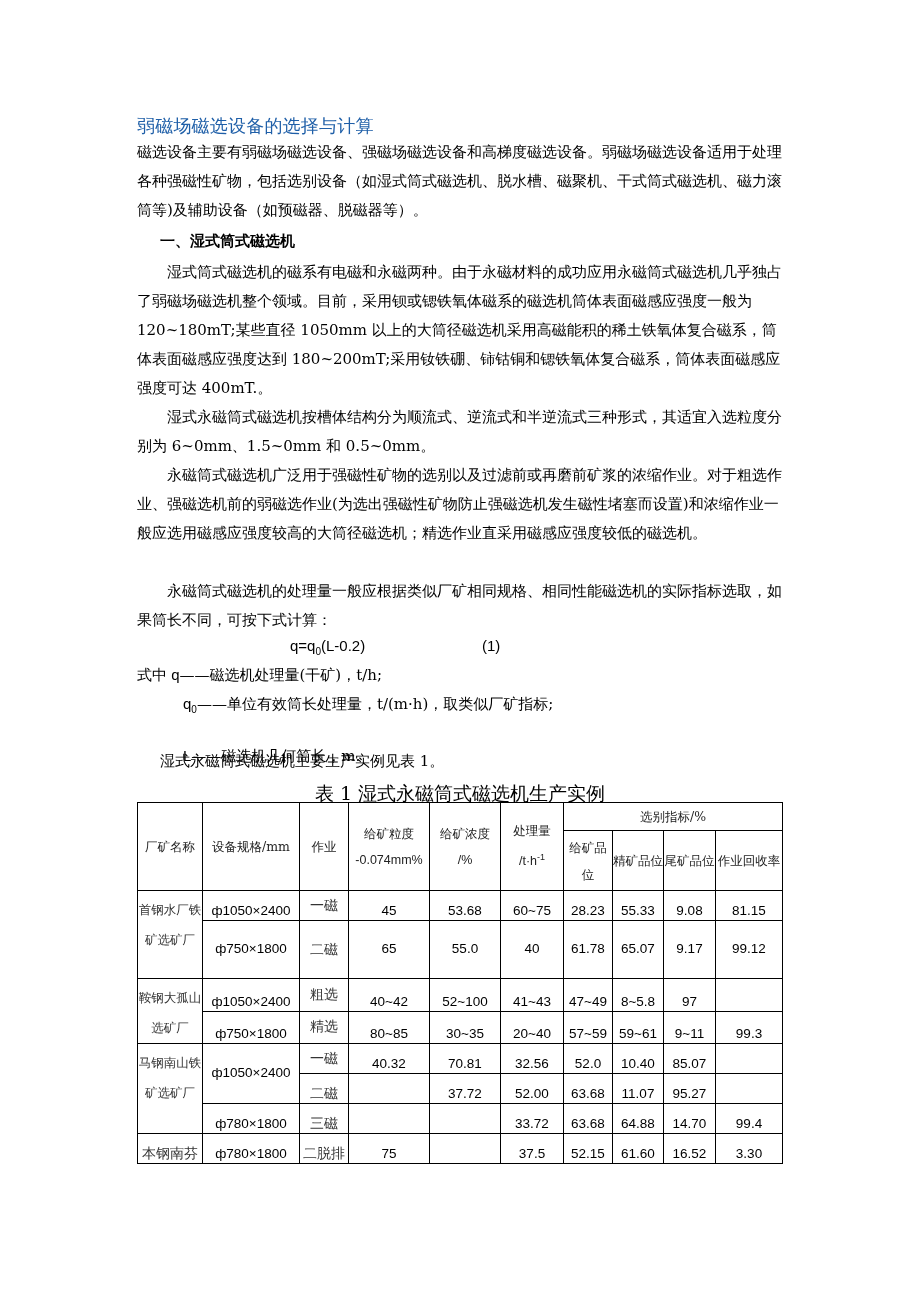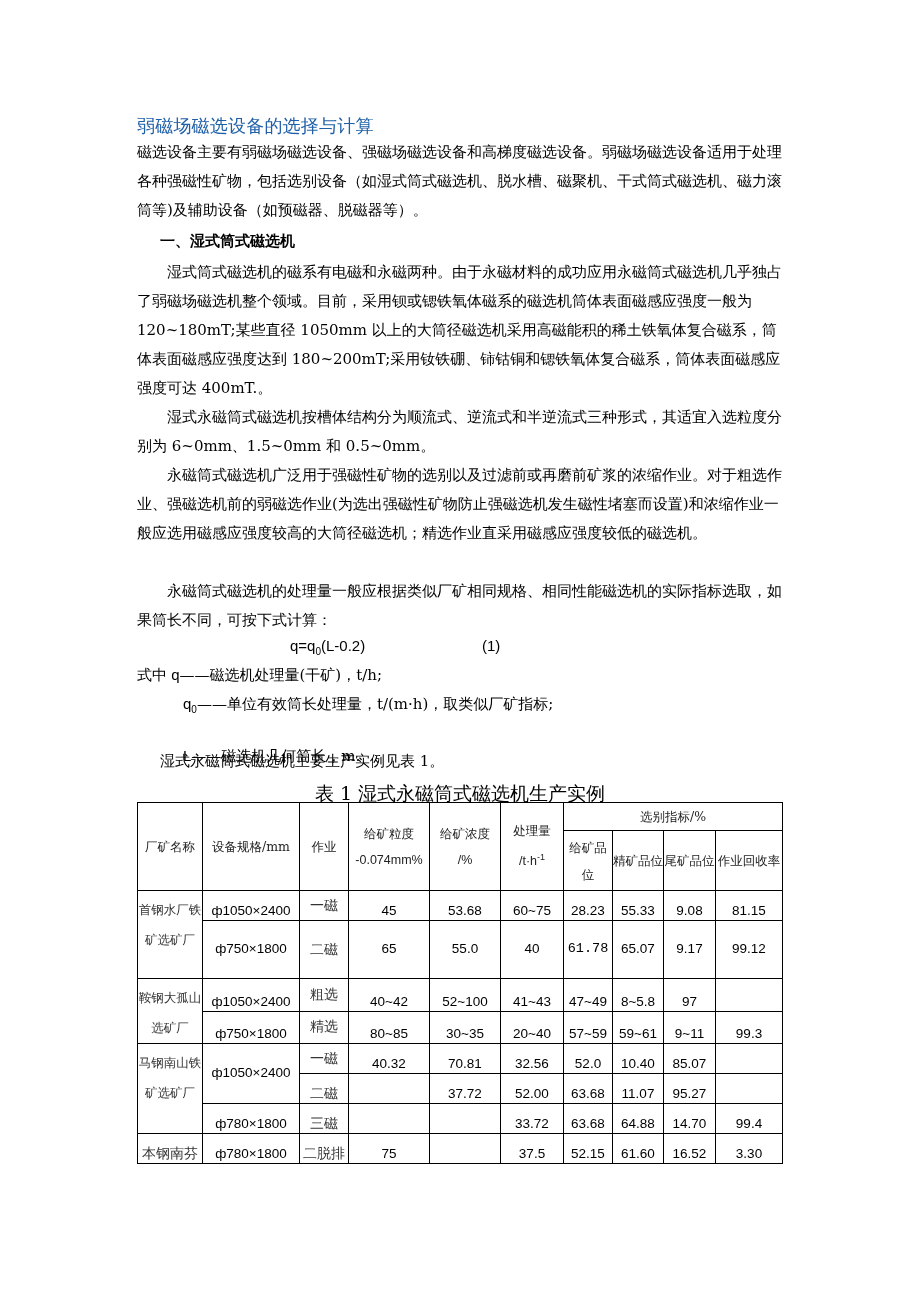--- a/index.html
+++ b/index.html
@@ -115,21 +115,21 @@
       <td class="v">55.33</td>
       <td class="v">9.08</td>
       <td class="v">81.15</td>
     </tr>
     <tr style="height:58px;">
       <td class="v" style="vertical-align:middle;">ф750×1800</td>
       <td class="cn">二磁</td>
       <td class="v" style="vertical-align:middle;">65</td>
       <td class="v" style="vertical-align:middle;">55.0</td>
       <td class="v" style="vertical-align:middle;text-align:center;">40</td>
-      <td class="v" style="vertical-align:middle;font-family:Liberation Mono, monospace;">61.78</td>
+      <td class="v" style="vertical-align:middle;">61.78</td>
       <td class="v" style="vertical-align:middle;">65.07</td>
       <td class="v" style="vertical-align:middle;">9.17</td>
       <td class="v" style="vertical-align:middle;">99.12</td>
     </tr>
 
     <tr style="height:30px;">
       <td rowspan="2" class="plant">鞍钢大孤山选矿厂</td>
       <td class="v">ф1050×2400</td>
       <td class="cn">粗选</td>
       <td class="v">40~42</td>

